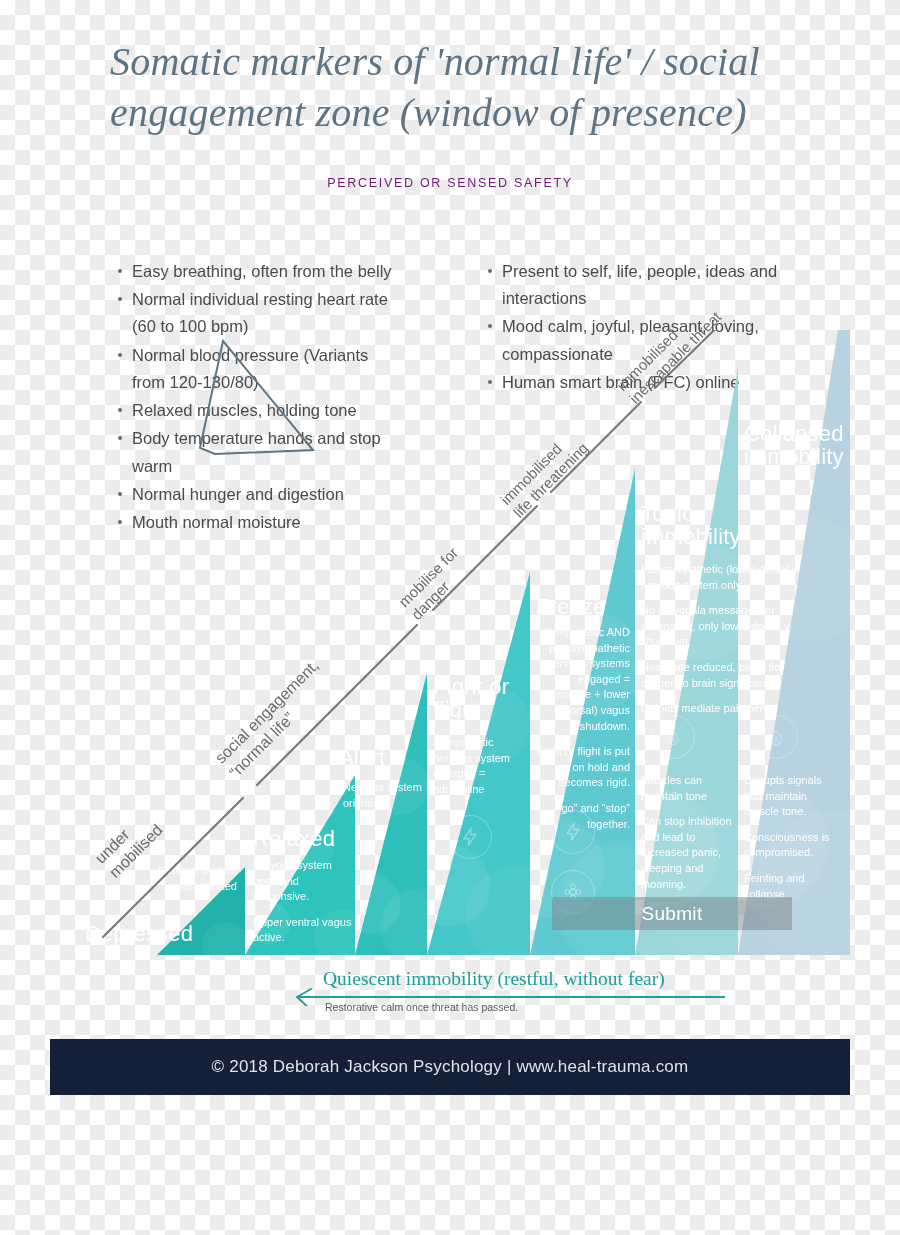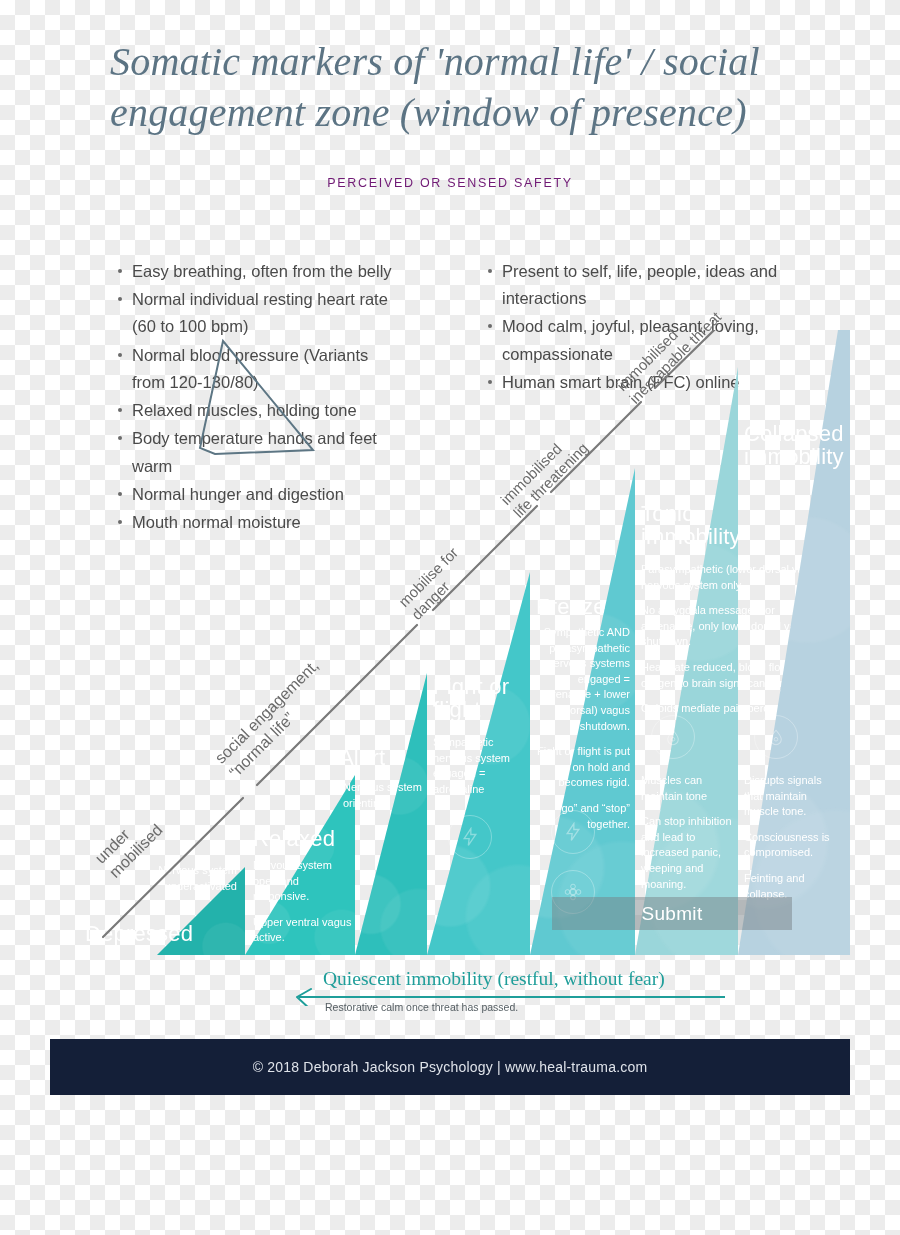--- a/index.html
+++ b/index.html
@@ -106,39 +106,39 @@
     position:absolute;left:40px;top:33px;
     font-size:10.5px;color:#555e63;
   }
   #q-arrow{position:absolute;left:0;top:20px;width:440px;height:18px;}
 
   
   #footer{
     position:absolute;left:50px;top:1039px;width:800px;height:56px;
     background:#141f38;display:flex;align-items:center;justify-content:center;
   }
-  #footer span{color:#dfe3ea;font-size:14px;letter-spacing:.2px;}
+  #footer span{color:#dfe3ea;font-size:17px;letter-spacing:.2px;}
 </style>
 </head>
 <body>
 
 <div id="checker"></div>
 
 <div id="stage">
 
   <div id="title">Somatic markers of 'normal life' / social engagement zone (window of presence)</div>
   <div id="subtitle">PERCEIVED OR SENSED SAFETY</div>
 
   <div class="bullets" id="bullets-left">
     <ul>
       <li>Easy breathing, often from the belly</li>
       <li>Normal individual resting heart rate (60 to 100 bpm)</li>
       <li>Normal blood pressure (Variants from 120-130/80)</li>
       <li>Relaxed muscles, holding tone</li>
-      <li>Body temperature hands and feet warm</li>
+      <li>Body temperature hands and stop warm</li>
       <li>Normal hunger and digestion</li>
       <li>Mouth normal moisture</li>
     </ul>
   </div>
 
   <div class="bullets" id="bullets-right">
     <ul>
       <li>Present to self, life, people, ideas and interactions</li>
       <li>Mood calm, joyful, pleasant, loving, compassionate</li>
       <li>Human smart brain (PFC) online</li>

